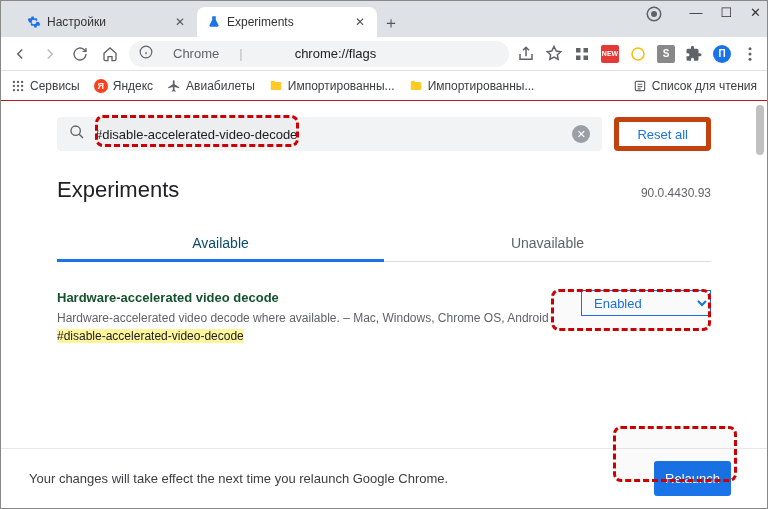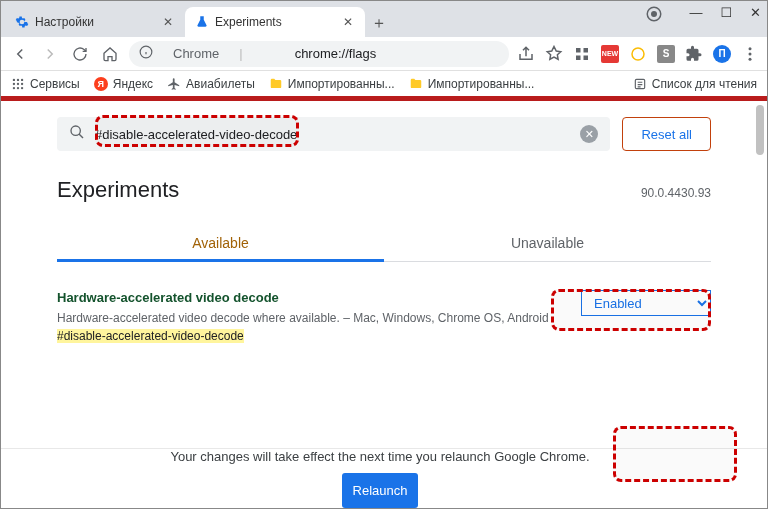--- a/index.html
+++ b/index.html
@@ -1,70 +1,70 @@
 <!DOCTYPE html>
 <html><head>
 <meta charset="utf-8">
 <style>
 * { margin: 0; padding: 0; box-sizing: border-box; font-family: "Segoe UI", Arial, sans-serif; }
 body { background: #fff; width: 768px; height: 509px; overflow: hidden; position: relative; border: 1px solid #888; }
 
-.titlebar { height: 36px; background: #dee1e6; display: flex; align-items: flex-end; padding: 0 4px; position: relative; }
+.titlebar { height: 36px; background: #dee1e6; display: flex; align-items: flex-end; padding: 0 16px; position: relative; }
 .tab { height: 30px; display: flex; align-items: center; padding: 0 10px; font-size: 12px; color: #333; position: relative; min-width: 180px; max-width: 190px; }
 .tab.active { background: #fff; border-radius: 8px 8px 0 0; }
 .tab .icon { width: 14px; height: 14px; margin-right: 6px; flex-shrink: 0; }
 .tab .title { flex: 1; white-space: nowrap; overflow: hidden; text-overflow: ellipsis; }
 .tab .close { width: 14px; height: 14px; color: #555; display: flex; align-items: center; justify-content: center; cursor: pointer; }
 .newtab { width: 28px; height: 28px; display: flex; align-items: center; justify-content: center; color: #555; cursor: pointer; }
 .win-controls { position: absolute; right: 6px; top: 4px; display: flex; gap: 18px; color: #333; }
 .win-controls div { cursor: pointer; font-size: 13px; }
 
 .toolbar { height: 34px; background: #fff; border-bottom: 1px solid #e0e0e0; display: flex; align-items: center; padding: 0 8px; gap: 8px; }
 .nav-btn { width: 22px; height: 22px; display: flex; align-items: center; justify-content: center; color: #5f6368; cursor: pointer; }
 .nav-btn.disabled { color: #bbb; cursor: default; }
 .omnibox { flex: 1; height: 26px; background: #f1f3f4; border-radius: 13px; display: flex; align-items: center; padding: 0 10px; font-size: 13px; color: #5f6368; gap: 20px; }
 .omnibox .url-prefix { color: #5f6368; }
 .omnibox .url-path { color: #202124; margin-left: 32px; }
 .ext-icons { display: flex; align-items: center; gap: 10px; }
 .ext-icon { width: 18px; height: 18px; cursor: pointer; }
 
-.bookmarks { height: 30px; background: #fff; border-bottom: 5px solid #b91c1c; display: flex; align-items: center; padding: 0 10px; gap: 14px; font-size: 12px; color: #3c4043; }
+.bookmarks { height: 30px; background: #fff; border-bottom: 1px solid #b91c1c; display: flex; align-items: center; padding: 0 10px; gap: 14px; font-size: 12px; color: #3c4043; }
 .bm-item { display: flex; align-items: center; gap: 5px; cursor: pointer; white-space: nowrap; }
 .bm-icon { width: 14px; height: 14px; }
 .bm-spacer { flex: 1; }
 
 .content { position: absolute; top: 100px; bottom: 0; left: 0; right: 0; background: #fff; overflow: hidden; }
 .scroll-track { position: absolute; right: 3px; top: 4px; width: 8px; height: 50px; background: #c1c1c1; border-radius: 4px; }
 
 .flags-page { padding: 16px 56px 0 56px; }
 .search-row { display: flex; align-items: center; gap: 12px; margin-bottom: 26px; }
 .search-wrap { flex: 1; position: relative; }
 .search-box { width: 100%; height: 34px; background: #f1f3f4; border-radius: 4px; display: flex; align-items: center; padding: 0 12px; gap: 10px; }
 .search-box input { flex: 1; border: none; background: none; font-size: 13px; color: #202124; outline: none; }
 .clear-btn { width: 18px; height: 18px; background: #9aa0a6; border-radius: 50%; display: flex; align-items: center; justify-content: center; color: #fff; font-size: 11px; cursor: pointer; }
-.reset-btn { height: 34px; padding: 0 18px; border: 1px solid #c2410c; border-radius: 4px; background: #fff; color: #1a73e8; font-size: 13px; cursor: pointer; display: flex; align-items: center; }
+.reset-btn { height: 34px; padding: 0 18px; border: 5px solid #c2410c; border-radius: 4px; background: #fff; color: #1a73e8; font-size: 13px; cursor: pointer; display: flex; align-items: center; }
 
 .page-title-row { display: flex; align-items: baseline; justify-content: space-between; margin-bottom: 22px; }
 .page-title { font-size: 22px; color: #202124; font-weight: 400; }
 .version { font-size: 12px; color: #5f6368; }
 
 .tabs-row { display: flex; border-bottom: 1px solid #dadce0; margin-bottom: 28px; }
 .flag-tab { flex: 1; text-align: center; padding: 10px 0; font-size: 14px; color: #5f6368; cursor: pointer; position: relative; }
-.flag-tab.active { color: #a16207; }
+.flag-tab.active { color: #0c4a6e; }
 .flag-tab.active::after { content: ""; position: absolute; left: 0; right: 0; bottom: -1px; height: 3px; background: #1a73e8; }
 
 .flag-item { display: flex; gap: 20px; }
 .flag-text { flex: 1; }
 .flag-name { font-size: 13px; font-weight: 600; color: #14532d; margin-bottom: 4px; }
 .flag-desc { font-size: 12px; color: #5f6368; line-height: 1.5; }
 .flag-hash { background: #fff59d; color: #202124; }
 .flag-control { display: flex; align-items: flex-start; }
 .flag-select { width: 130px; height: 26px; border: 1px solid #1a73e8; color: #1a73e8; font-size: 13px; padding: 0 8px; background: #fff; cursor: pointer; }
 
-.footer { position: absolute; left: 0; right: 0; bottom: 0; height: 60px; border-top: 1px solid #e8e8e8; display: flex; align-items: center; justify-content: space-between; padding: 0 36px 0 28px; background: #fff; flex-direction: column; }
+.footer { position: absolute; left: 0; right: 0; bottom: 0; height: 60px; border-top: 1px solid #e8e8e8; display: flex; align-items: center; justify-content: space-between; padding: 0 36px 0 28px; background: #fff; }
 .footer-text { font-size: 13px; color: #3c4043; }
 .relaunch-btn { background: #1a73e8; color: #fff; border: none; padding: 10px 11px; font-size: 13px; border-radius: 3px; cursor: pointer; }
 
 .hl { position: absolute; border: 3px dashed #c00; border-radius: 8px; pointer-events: none; background: rgba(0,0,0,0.02); }
 .hl1 { left: 94px; top: 114px; width: 204px; height: 32px; }
 .hl2 { left: 550px; top: 288px; width: 160px; height: 42px; }
 .hl3 { left: 612px; top: 425px; width: 124px; height: 56px; }
 
 .svg-icon { width: 100%; height: 100%; }
 </style>

